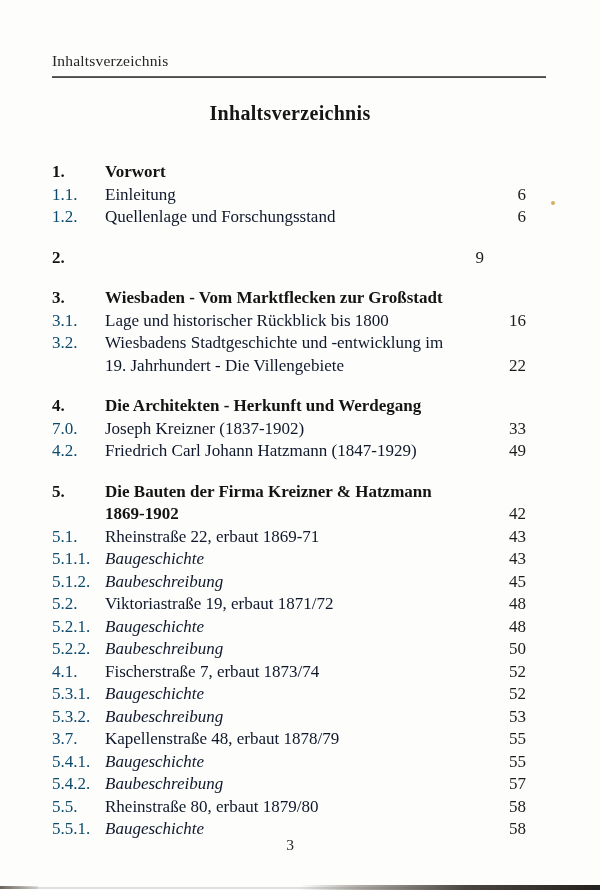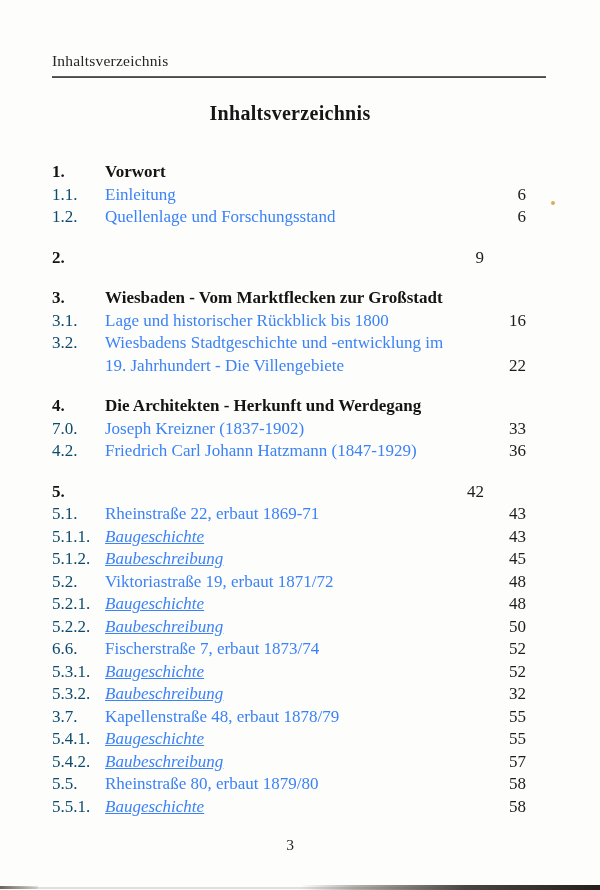--- a/index.html
+++ b/index.html
@@ -31,24 +31,24 @@
     position:absolute;left:52px;top:161px;width:474px;
     font-size:17px;line-height:22.5px;
   }
   .row{
     display:grid;
     grid-template-columns:53px 1fr 42px;
     align-items:start;
   }
   .row.gap{margin-top:18px;}
   .row .num{color:#0c4a6e;}
-  .row .titles{color:#3b82f6;}
+  .row .titles{color:#0f172a;}
   .row .page{text-align:right;align-self:end;color:#1c1c1c;}
   .row.bold .num,.row.bold .titles{font-weight:bold;color:#141414;}
-  .row.italic .titles{font-style:italic;text-decoration:underline;}
+  .row.italic .titles{font-style:italic;}
   
   .folio{
     position:absolute;left:0;top:836px;width:580px;
     text-align:center;font-size:15.5px;color:#262626;
   }
   
   .speck-orange{
     position:absolute;left:551px;top:201px;width:4px;height:4px;
     border-radius:50%;background:#c8922a;opacity:.75;
   }
@@ -133,24 +133,28 @@
     <span class="titles">
         <div>Joseph Kreizner (1837-1902)</div>
       </span>
     <span class="page">33</span>
   </div>
     <div class="row">
     <span class="num">4.2.</span>
     <span class="titles">
         <div>Friedrich Carl Johann Hatzmann (1847-1929)</div>
       </span>
-    <span class="page">36</span>
+    <span class="page">49</span>
   </div>
     <div class="row bold gap">
     <span class="num">5.</span>
+    <span class="titles">
+        <div>Die Bauten der Firma Kreizner &amp; Hatzmann</div>
+        <div>1869-1902</div>
+      </span>
     <span class="page">42</span>
   </div>
     <div class="row">
     <span class="num">5.1.</span>
     <span class="titles">
         <div>Rheinstraße 22, erbaut 1869-71</div>
       </span>
     <span class="page">43</span>
   </div>
     <div class="row italic">
@@ -182,39 +186,39 @@
     <span class="page">48</span>
   </div>
     <div class="row italic">
     <span class="num">5.2.2.</span>
     <span class="titles">
         <div>Baubeschreibung</div>
       </span>
     <span class="page">50</span>
   </div>
     <div class="row">
-    <span class="num">6.6.</span>
+    <span class="num">4.1.</span>
     <span class="titles">
         <div>Fischerstraße 7, erbaut 1873/74</div>
       </span>
     <span class="page">52</span>
   </div>
     <div class="row italic">
     <span class="num">5.3.1.</span>
     <span class="titles">
         <div>Baugeschichte</div>
       </span>
     <span class="page">52</span>
   </div>
     <div class="row italic">
     <span class="num">5.3.2.</span>
     <span class="titles">
         <div>Baubeschreibung</div>
       </span>
-    <span class="page">32</span>
+    <span class="page">53</span>
   </div>
     <div class="row">
     <span class="num">3.7.</span>
     <span class="titles">
         <div>Kapellenstraße 48, erbaut 1878/79</div>
       </span>
     <span class="page">55</span>
   </div>
     <div class="row italic">
     <span class="num">5.4.1.</span>

